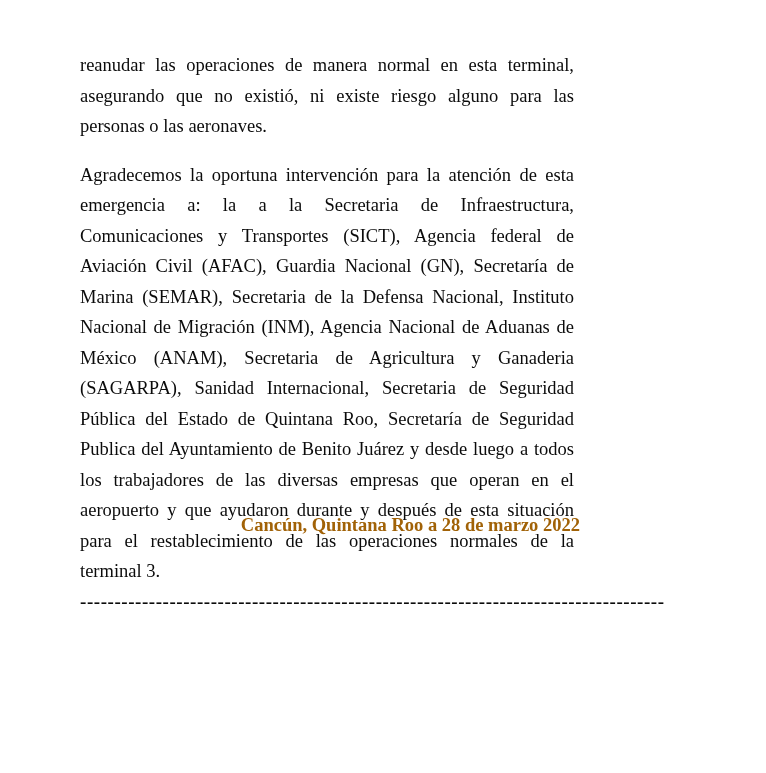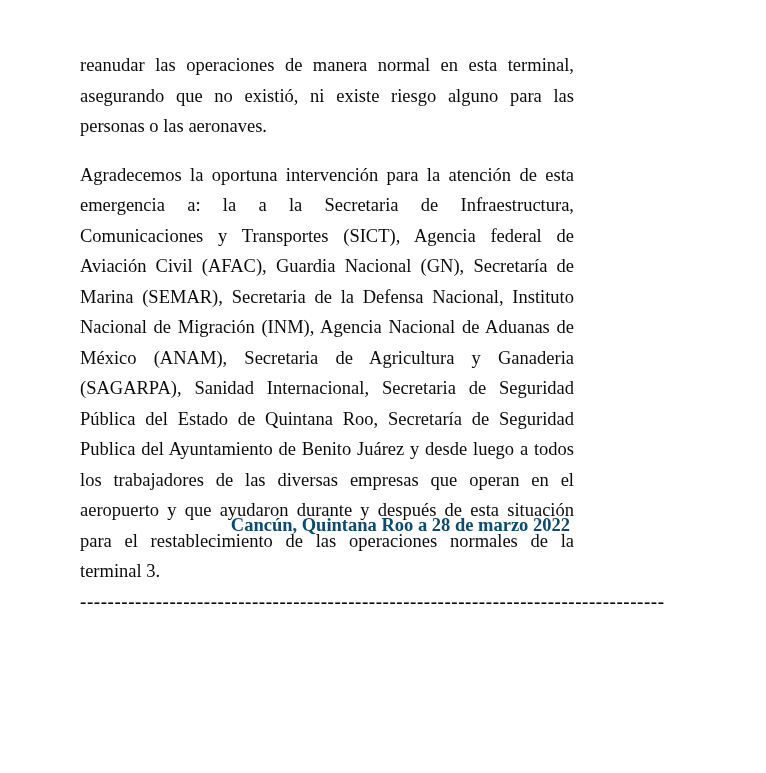--- a/index.html
+++ b/index.html
@@ -35,26 +35,26 @@
   }
 
   .body-text + .body-text {
     margin-top: 18px;
   }
 
   
 
   .dateline {
     position: absolute;
-    right: 102px;
+    right: 92px;
     top: 512px;
     font-size: 18.5px;
     line-height: 26px;
     font-weight: bold;
-    color: #0c4a6e;
+    color: #a16207;
     white-space: nowrap;
     text-align: right;
   }
 
   .signature-line {
     position: absolute;
     left: 80px;
     top: 591px;
     width: 588px;
     font-size: 19px;

